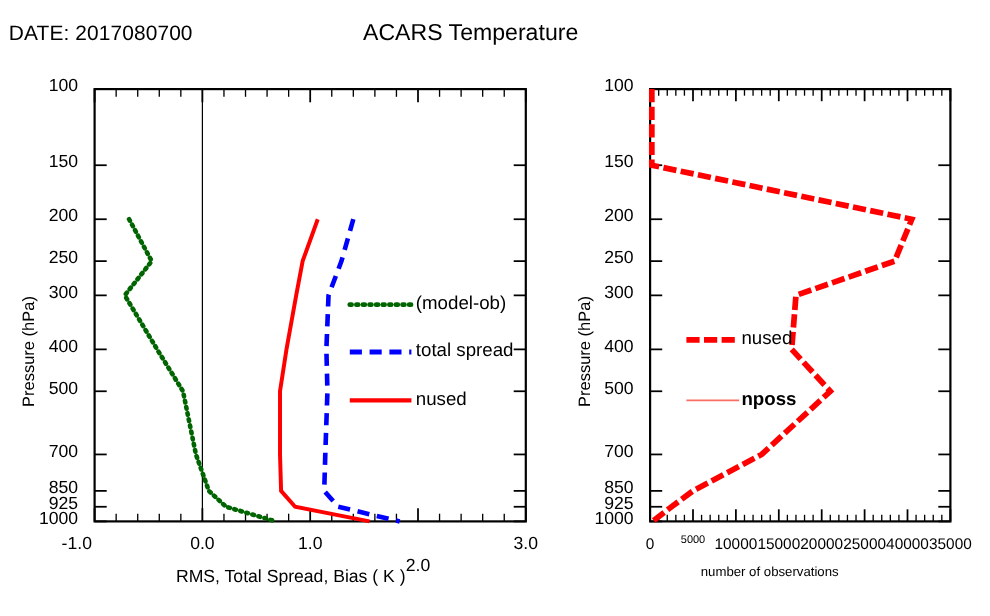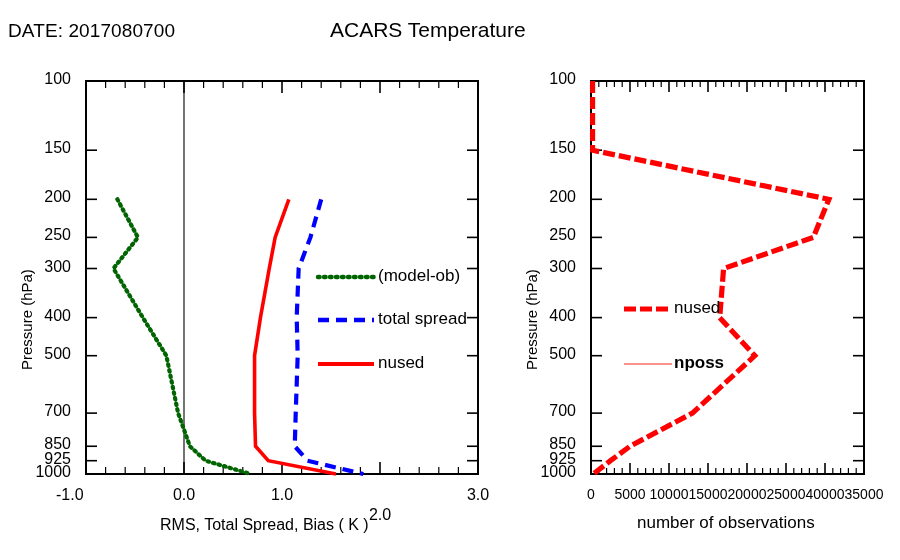--- a/index.html
+++ b/index.html
@@ -269,27 +269,27 @@
       <div class="abs tick-text" style="left:547.2px;top:257.50865310482743px;width:28.799999999999997px;text-align:right;">300</div>
       <div class="abs tick-text" style="left:547.2px;top:306.60957659188927px;width:28.799999999999997px;text-align:right;">400</div>
       <div class="abs tick-text" style="left:547.2px;top:344.6952117040554px;width:28.799999999999997px;text-align:right;">500</div>
       <div class="abs tick-text" style="left:547.2px;top:402.12352972560296px;width:28.799999999999997px;text-align:right;">700</div>
       <div class="abs tick-text" style="left:547.2px;top:435.2616378057171px;width:28.799999999999997px;text-align:right;">850</div>
       <div class="abs tick-text" style="left:547.2px;top:449.6937009664398px;width:28.799999999999997px;text-align:right;">925</div>
       <div class="abs tick-text" style="left:537.6px;top:463px;width:38.4px;text-align:right;">1000</div>
     </div>
   <div id="right-xtick-labels">
       <div class="abs tick-text" style="left:561px;top:486px;width:60px;text-align:center;font-size:14px;">0</div>
-      <div class="abs tick-text" style="left:600px;top:486px;width:60px;text-align:center;font-size:14px;">5000</div>
+      <div class="abs tick-text" style="left:600px;top:486px;width:60px;text-align:center;font-size:10px;">5000</div>
       <div class="abs tick-text" style="left:639px;top:486px;width:60px;text-align:center;font-size:14px;">10000</div>
       <div class="abs tick-text" style="left:678px;top:486px;width:60px;text-align:center;font-size:14px;">15000</div>
       <div class="abs tick-text" style="left:717px;top:486px;width:60px;text-align:center;font-size:14px;">20000</div>
       <div class="abs tick-text" style="left:756px;top:486px;width:60px;text-align:center;font-size:14px;">25000</div>
       <div class="abs tick-text" style="left:795px;top:486px;width:60px;text-align:center;font-size:14px;">40000</div>
       <div class="abs tick-text" style="left:834px;top:486px;width:60px;text-align:center;font-size:14px;">35000</div>
     </div>
-  <div class="abs axis-title" style="left:637px;top:513px;font-size:17px;">number of observations</div>
+  <div class="abs axis-title" style="left:637px;top:513px;font-size:12px;">number of observations</div>
   <div id="right-legend-labels">
       <div class="abs legend-text" style="left:674px;top:298px;">nused</div>
       <div class="abs legend-text" style="left:674px;top:353px;font-weight:bold;">nposs</div>
     </div>
 
 </div>
 
 </body></html>

